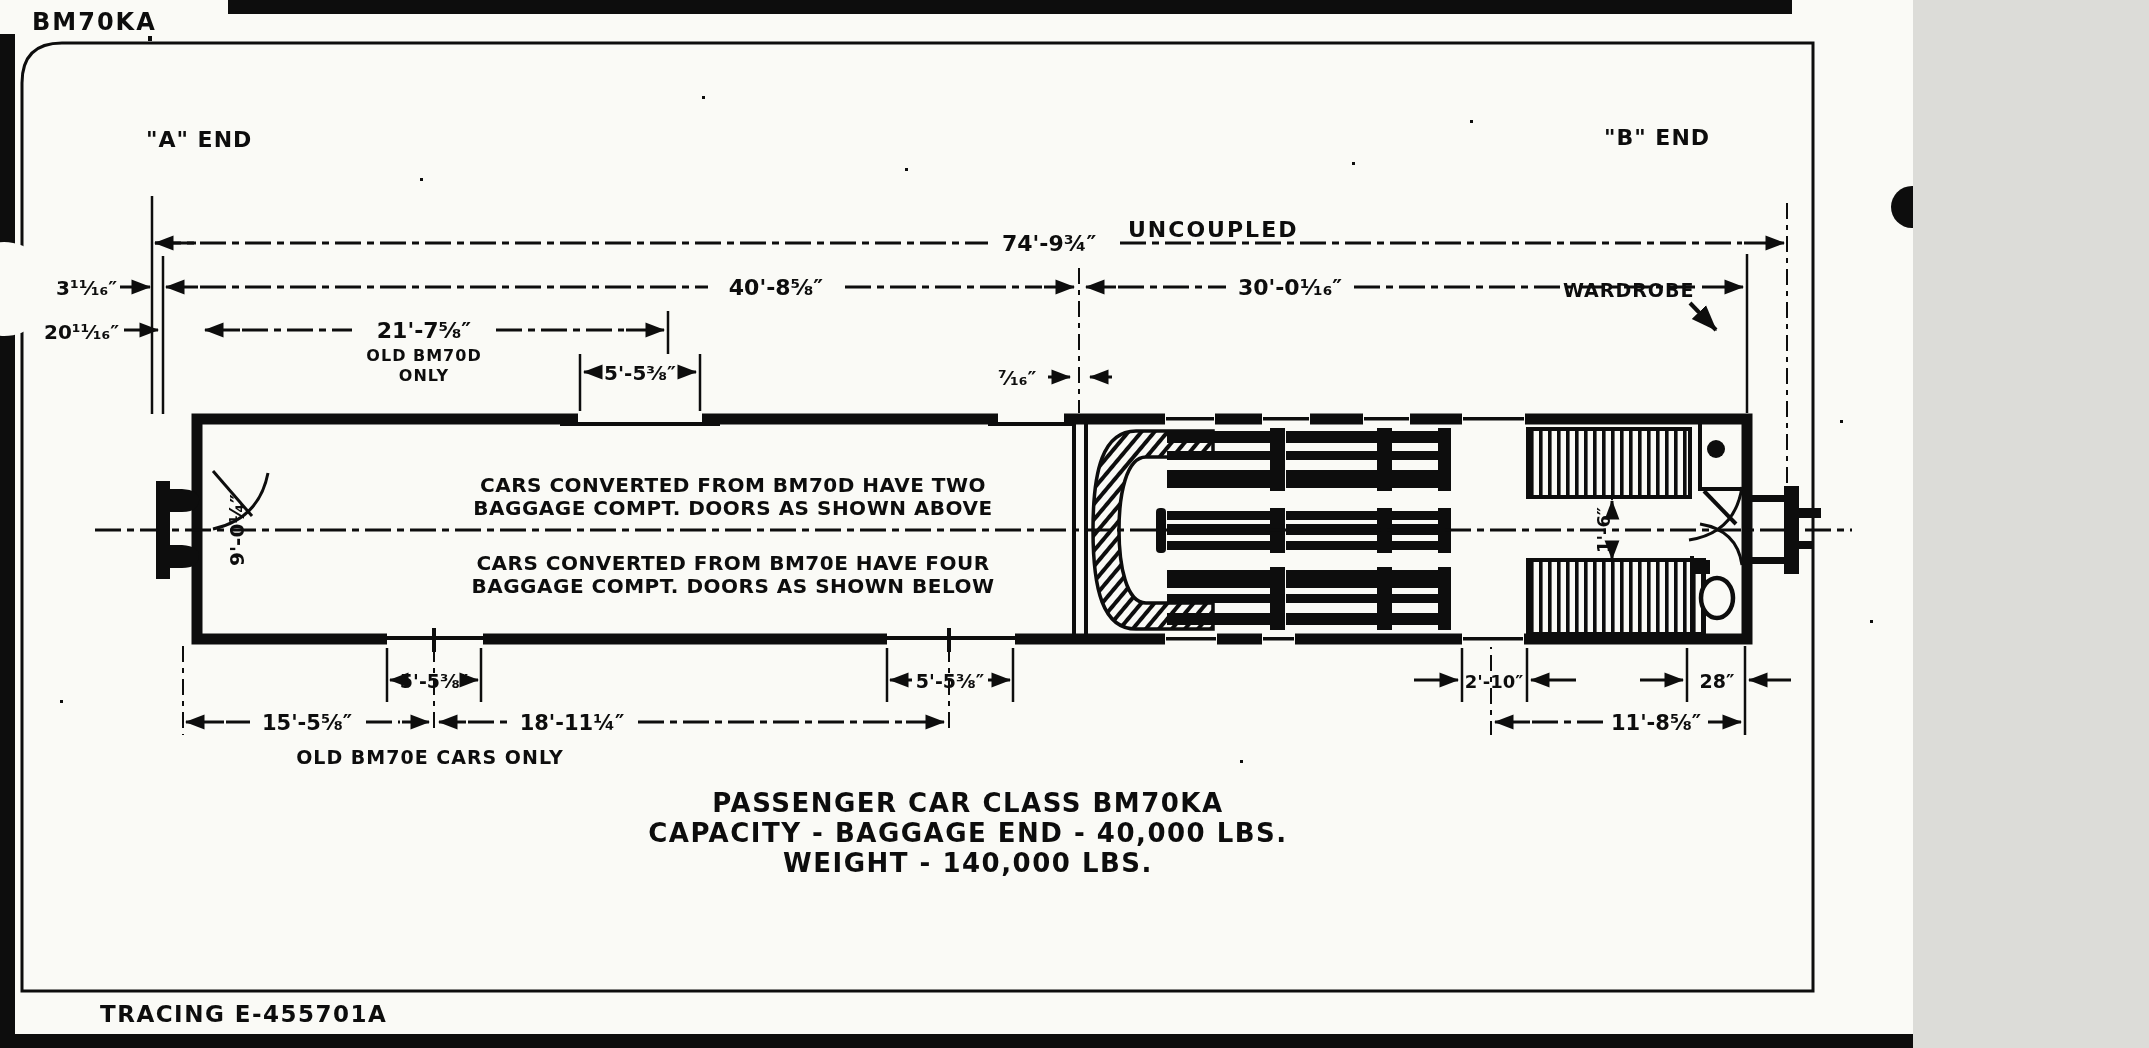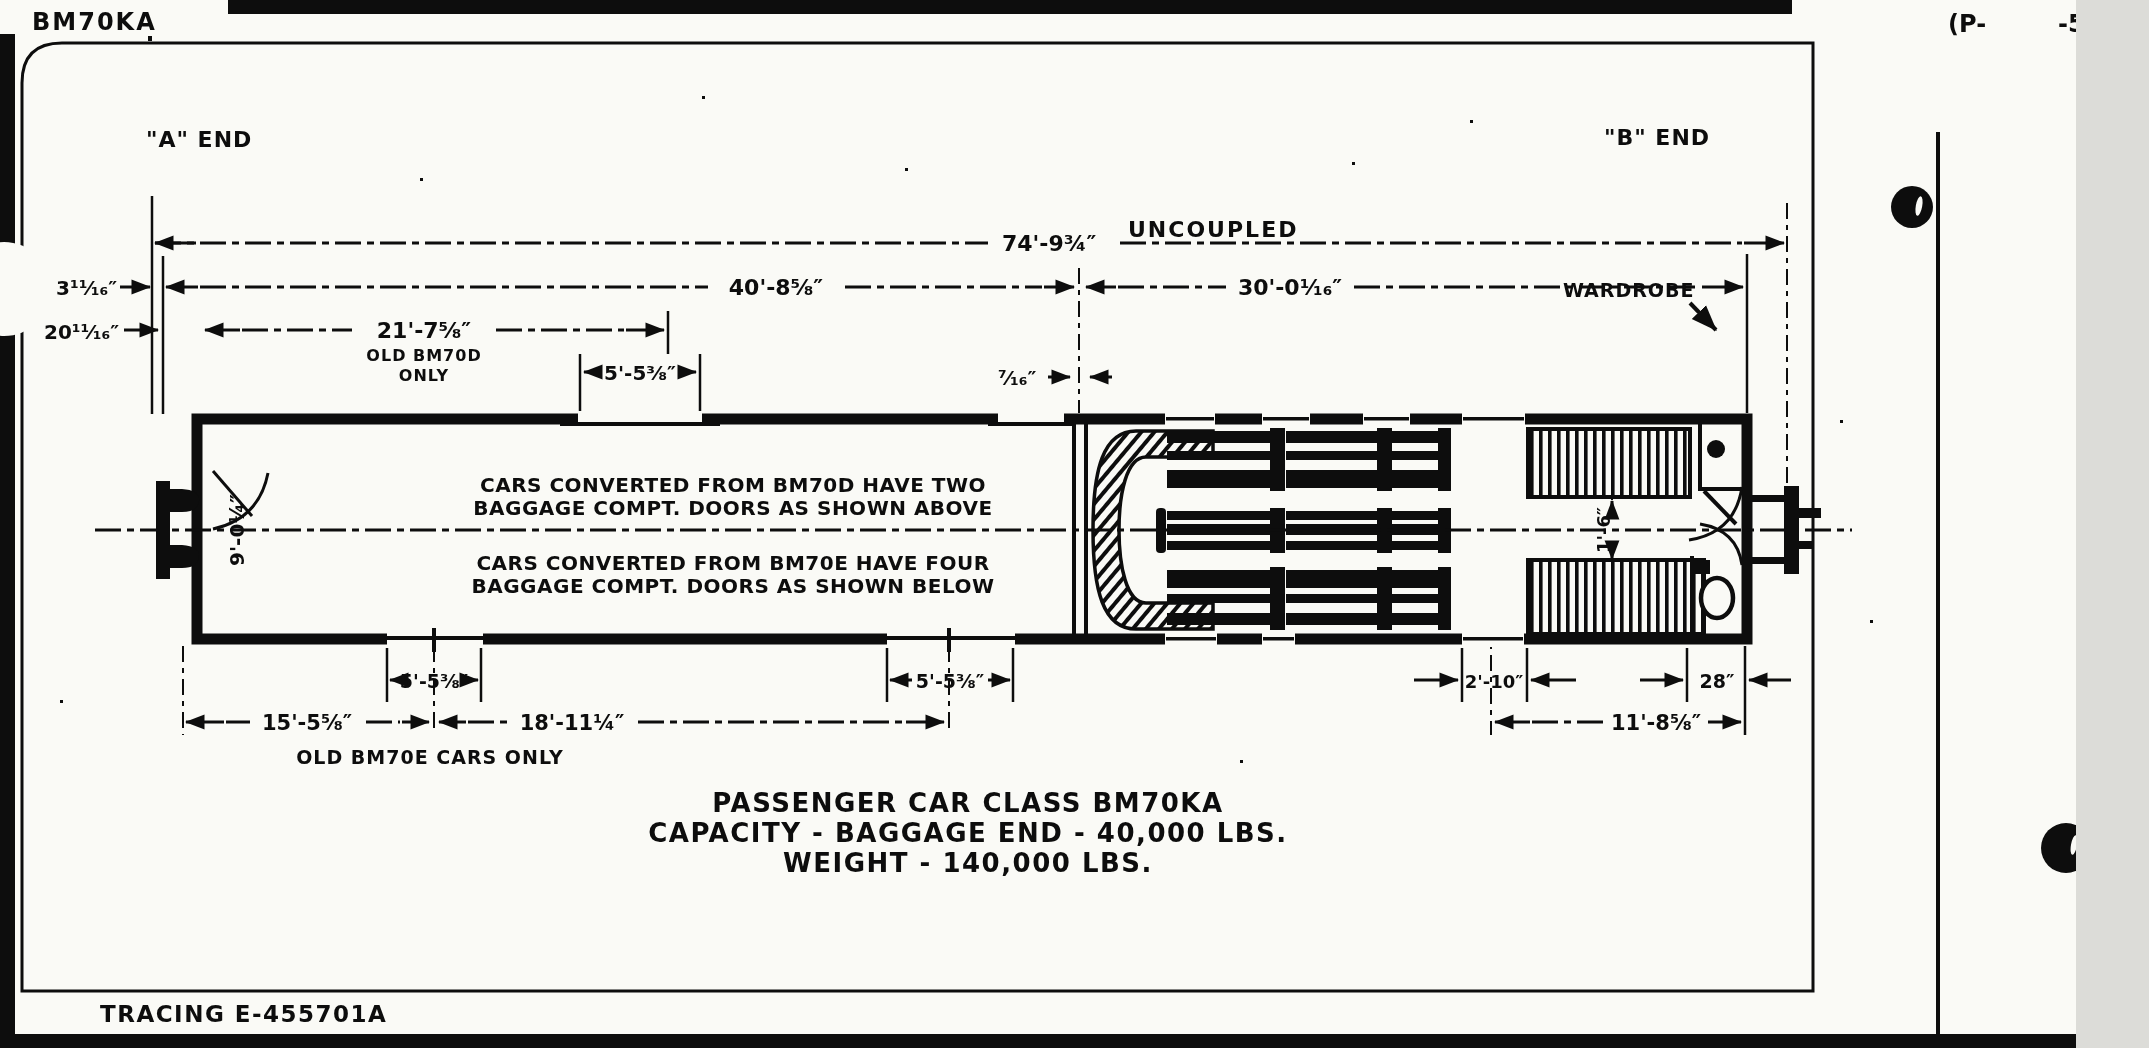--- a/index.html
+++ b/index.html
@@ -1,16 +1,16 @@
 <!DOCTYPE html>
 <html><head>
 <meta charset="utf-8">
 <style>
   html,body{margin:0;padding:0;background:#dcdcd8;}
-  .page{position:relative;width:2076px;height:1048px;background:#fafaf6;overflow:hidden;}
+  .page{position:relative;width:1913px;height:1048px;background:#fafaf6;overflow:hidden;}
   svg{display:block;position:absolute;left:0;top:0;}
   svg text{font-family:"DejaVu Sans","Liberation Sans",sans-serif;font-weight:700;fill:#0d0d0d;}
   .ln{stroke:#0d0d0d;stroke-width:3;fill:none;}
   .ln25{stroke-width:2.5;}
   .ln2{stroke-width:2;}
   .sw4{stroke-width:4;}
   .dd{stroke-dasharray:26 6 7 6;}
   .dv{stroke-dasharray:16 6 5 6;}
   .blk{fill:#0d0d0d;}
   .wht{fill:#fafaf6;}

